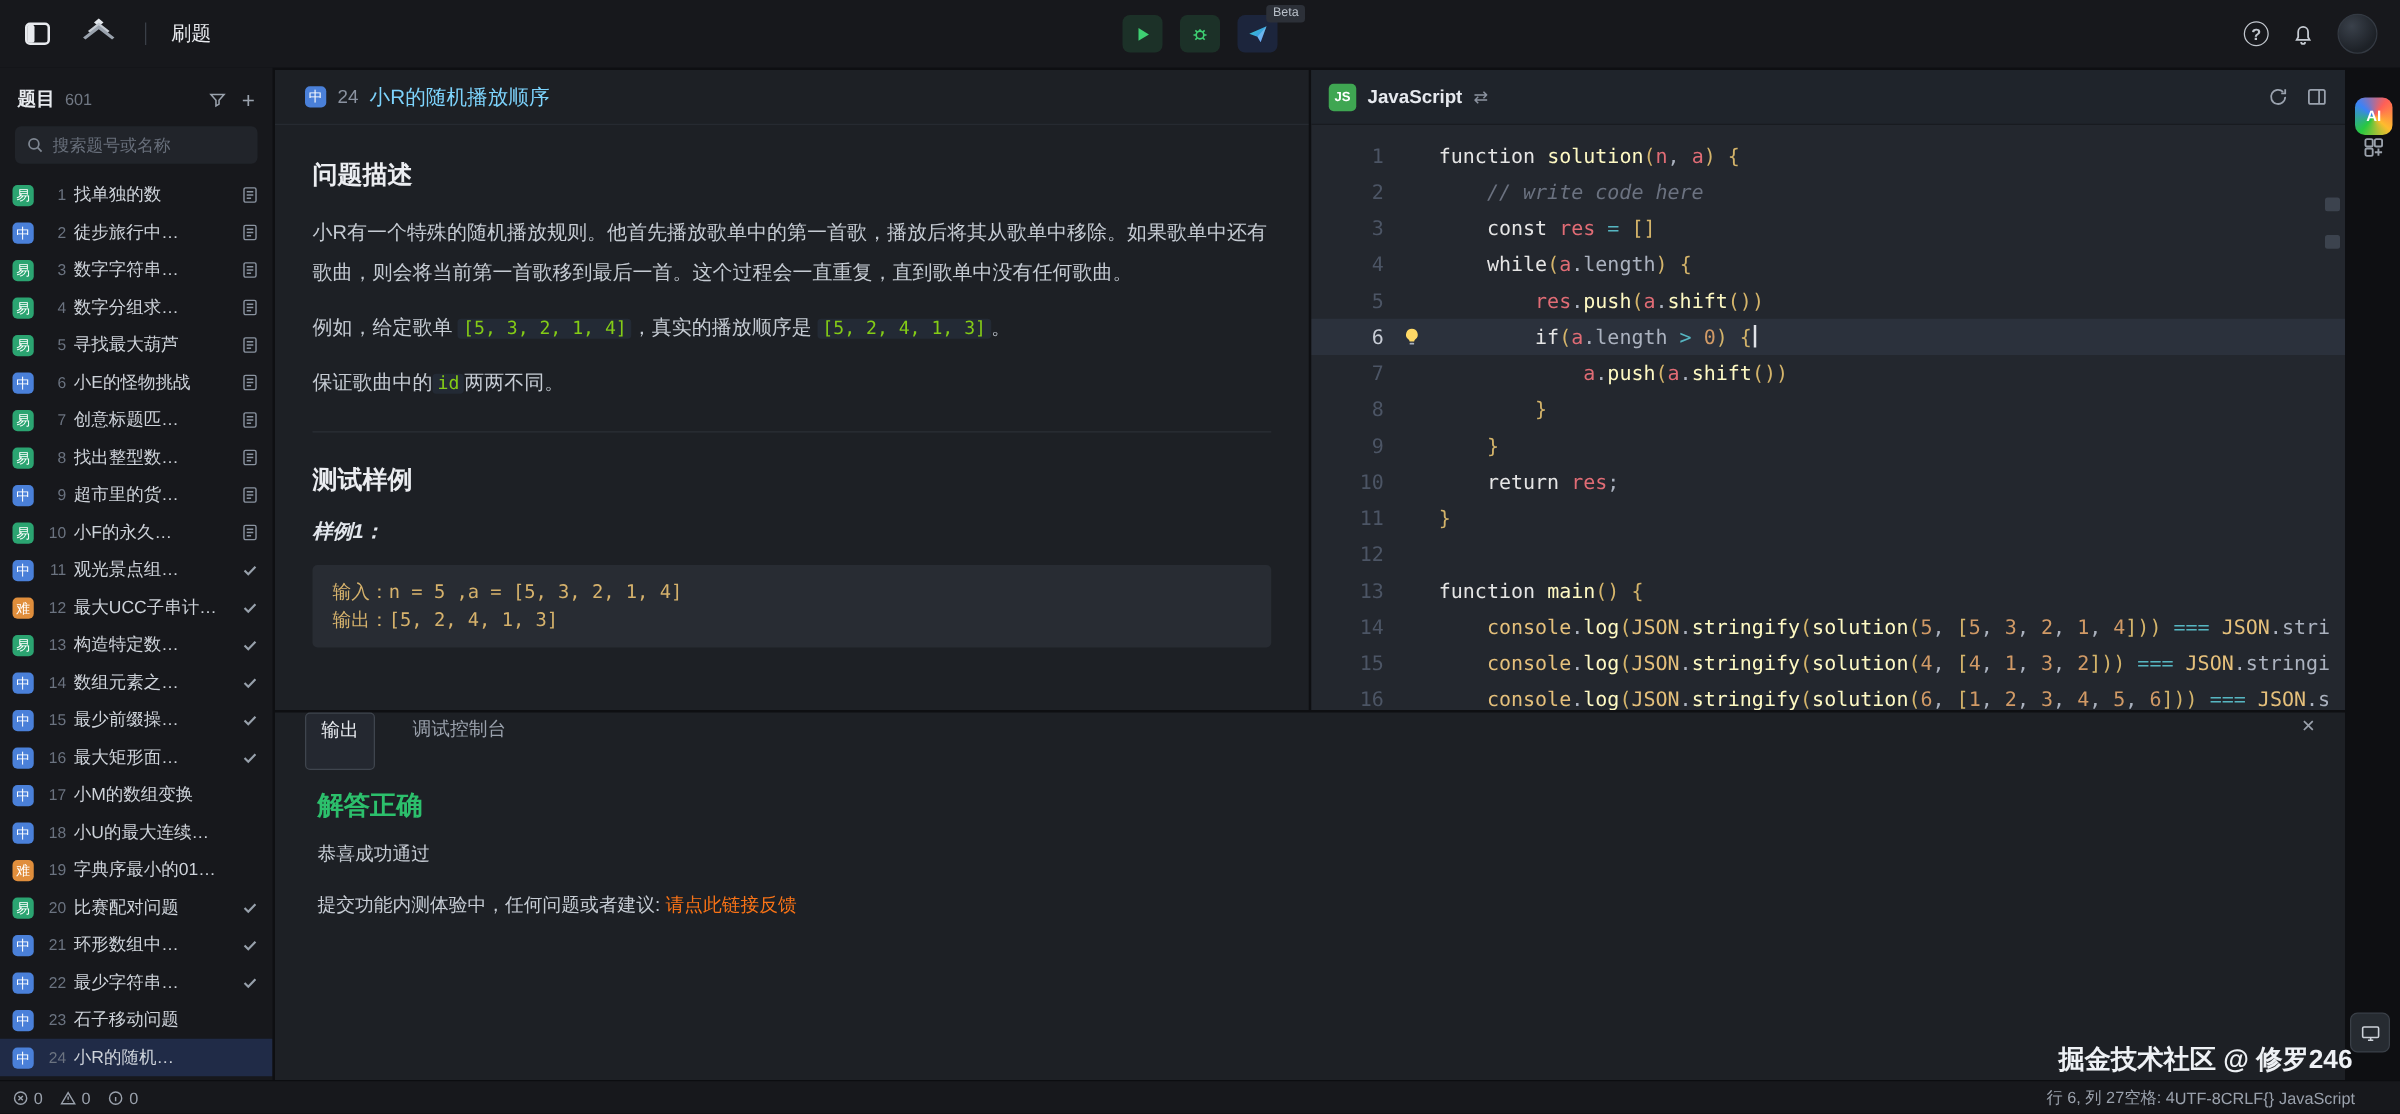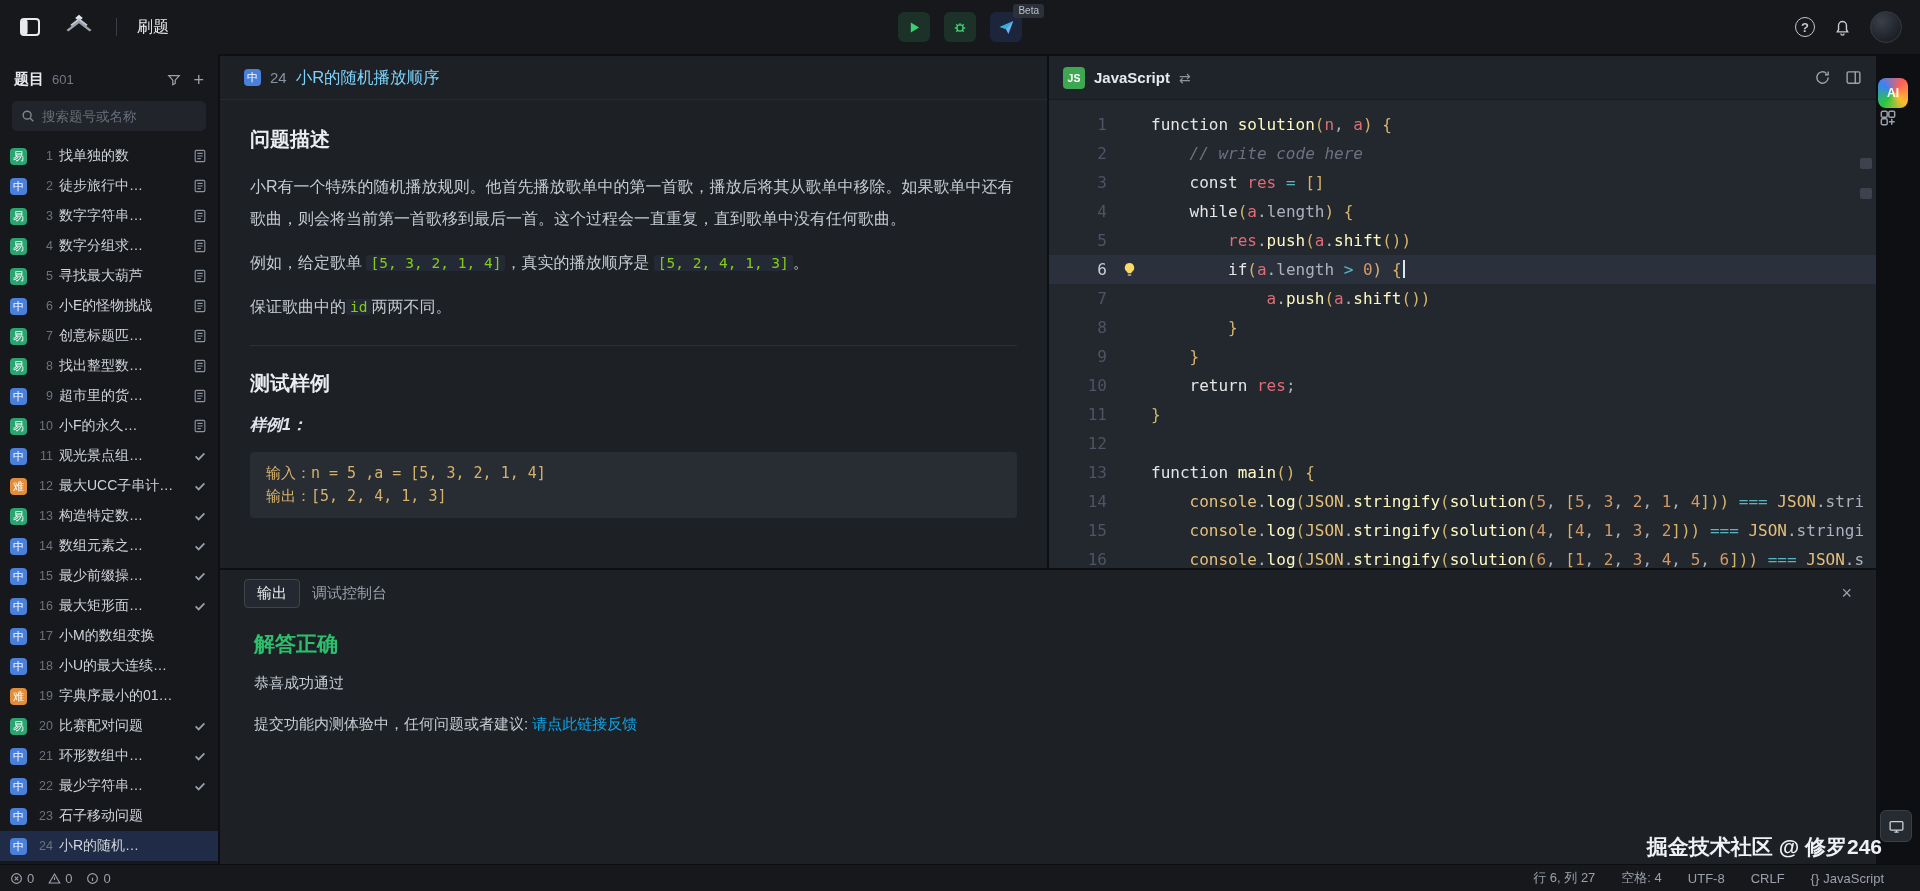--- a/index.html
+++ b/index.html
@@ -69,40 +69,40 @@
   .slot{width:44px;flex:none;display:flex;align-items:center;justify-content:center}
   .ct{flex:1;overflow:hidden;color:#abb2bf}
   .tk-k{color:#e5e5e5}.tk-f{color:#fef9c3}.tk-v{color:#e06c75}.tk-c{color:#e5c07b}
   .tk-n{color:#d19a66}.tk-o{color:#56b6c2}.tk-p{color:#abb2bf}.tk-b{color:#d4b46a}
   .tk-m{color:#6b7280;font-style:italic}.tk-t{color:#abb2bf}
   .caret{display:inline-block;width:2px;height:18px;background:#e0e3e8;vertical-align:-3px;margin-left:1px}
   .sb-mark{position:absolute;right:4px;width:12px;height:11px;border-radius:2px;background:#3c434e}
 
   
   .output{position:absolute;left:220px;top:570px;width:1656px;height:294px;background:#1d2025}
-  .out-head{height:46px;display:flex;align-items:center;padding:0 24px}
+  .out-head{height:46px;display:flex;gap:18px;padding:0 24px}
   .out-tab{font-size:15px;color:#9aa1ac;cursor:pointer;padding:4px 12px;border-radius:4px}
   .out-tab.active{color:#e8ebef;border:1px solid #3f454e;background:#242830}
   .out-close{margin-left:auto;color:#9aa1ac;font-size:18px;cursor:pointer}
   .out-body{padding:14px 34px}
   .result-title{color:#2cc06c;font-size:21px;font-weight:bold;margin-bottom:16px}
   .result-sub{color:#c6ccd4;font-size:15px;margin-bottom:22px}
   .feedback{color:#c6ccd4;font-size:15px}
-  .feedback a{color:#0ea5e9;text-decoration:none;cursor:pointer}
-
-  
-  .rail{position:absolute;left:1878px;top:56px;width:42px;height:808px;display:flex;flex-direction:column;padding-top:22px;}
+  .feedback a{color:#f97316;text-decoration:none;cursor:pointer}
+
+  
+  .rail{position:absolute;left:1878px;top:56px;width:42px;height:808px;display:flex;flex-direction:column;align-items:center;padding-top:22px;}
   .ai-btn{width:30px;height:30px;border-radius:8px;background:conic-gradient(from 40deg,#ff5f57,#febc2e,#28c840,#3b82f7,#ff5f57);color:#fff;font-size:12px;font-weight:bold;display:flex;align-items:center;justify-content:center;cursor:pointer}
   .rail-icon{cursor:pointer}
 
   
   .statusbar{position:absolute;left:0;top:864px;width:1920px;height:27px;background:#17181c;border-top:1px solid #0c0d10;display:flex;align-items:center;font-size:13px;color:#9aa1ac;padding:0 36px 0 10px}
   .st-left{display:flex;align-items:center;gap:14px}
   .st-item{display:flex;align-items:center;gap:4px}
-  .st-right{margin-left:auto;display:flex;align-items:center;gap:26px}
+  .st-right{margin-left:auto;display:flex;align-items:center;}
 
   
   .watermark{position:absolute;right:38px;top:833px;font-size:21px;font-weight:bold;color:#eef1f5;z-index:20}
   .screen-btn{position:absolute;right:8px;top:810px;width:32px;height:32px;border-radius:6px;background:#262b31;border:1px solid #3a4048;display:flex;align-items:center;justify-content:center;cursor:pointer;z-index:21}
 </style>
 </head>
 <body>
 
 <div id="app">
 

